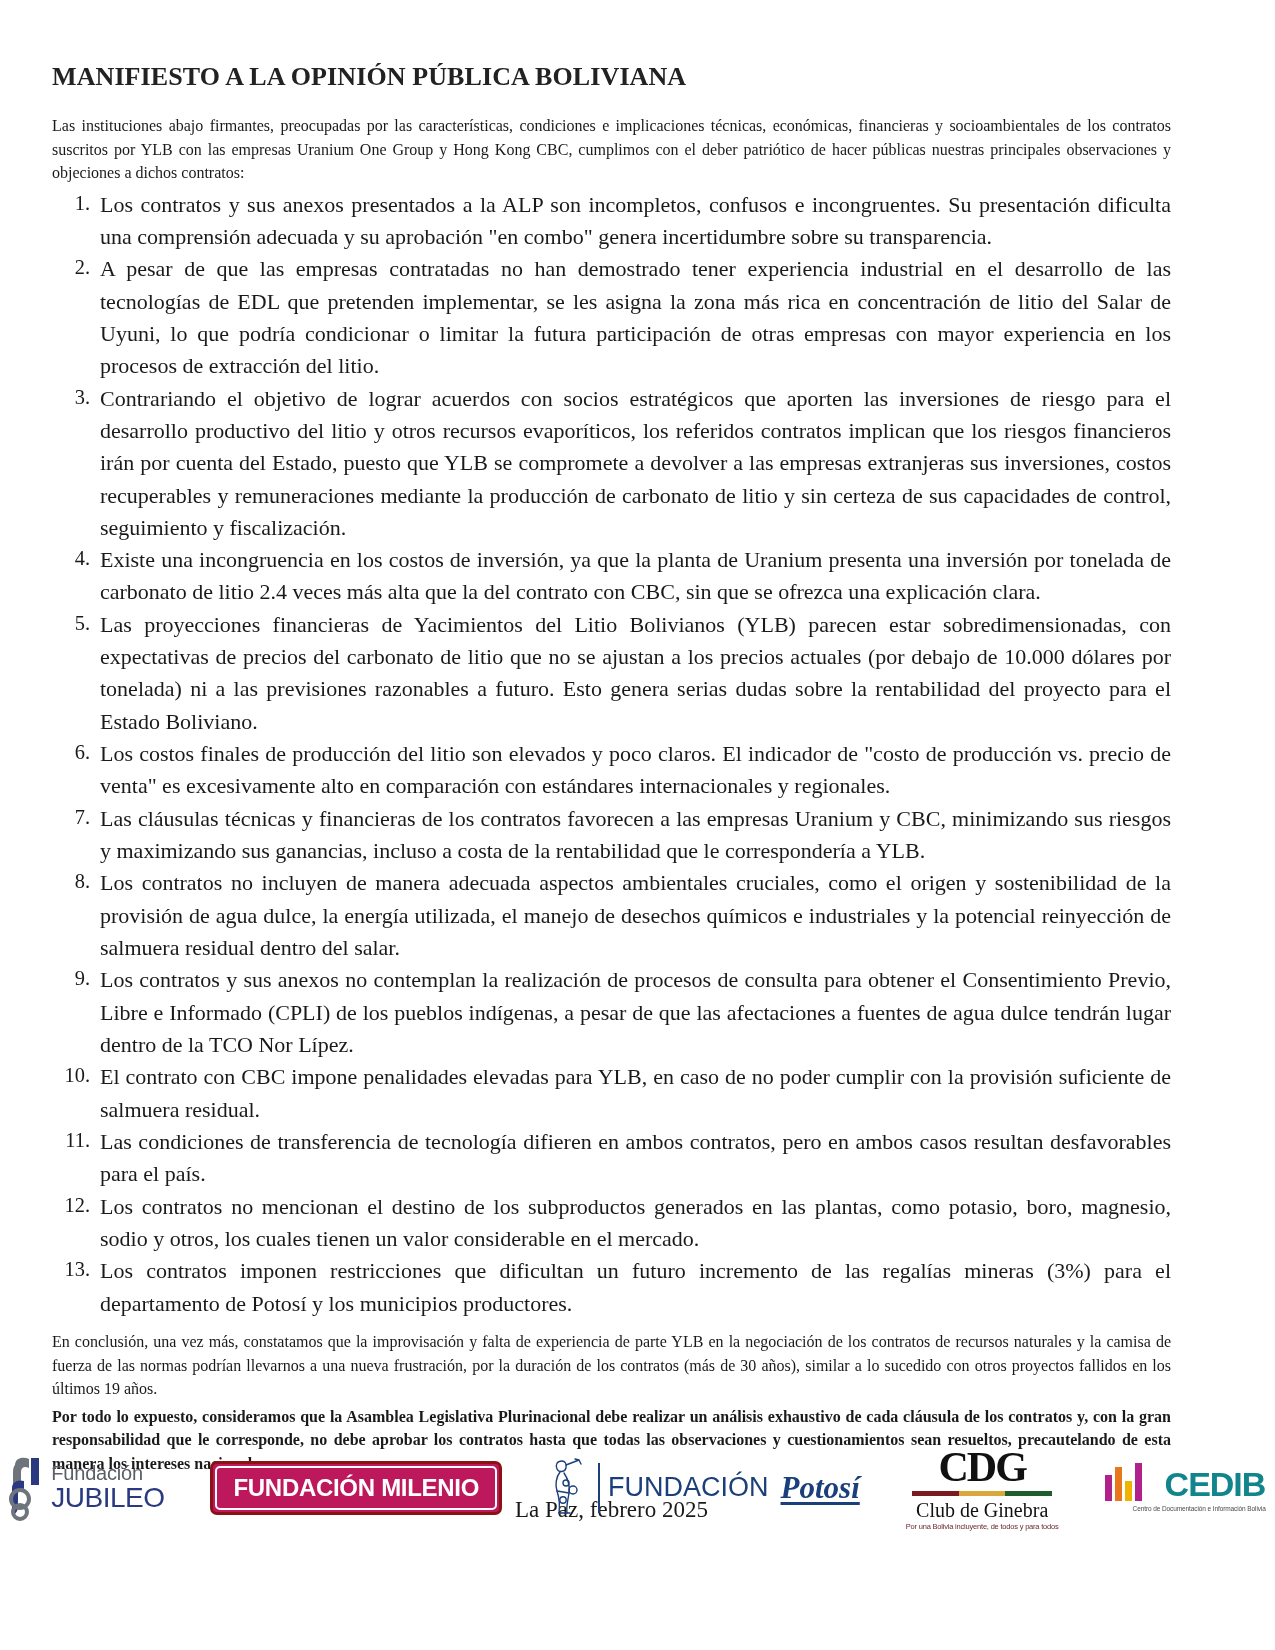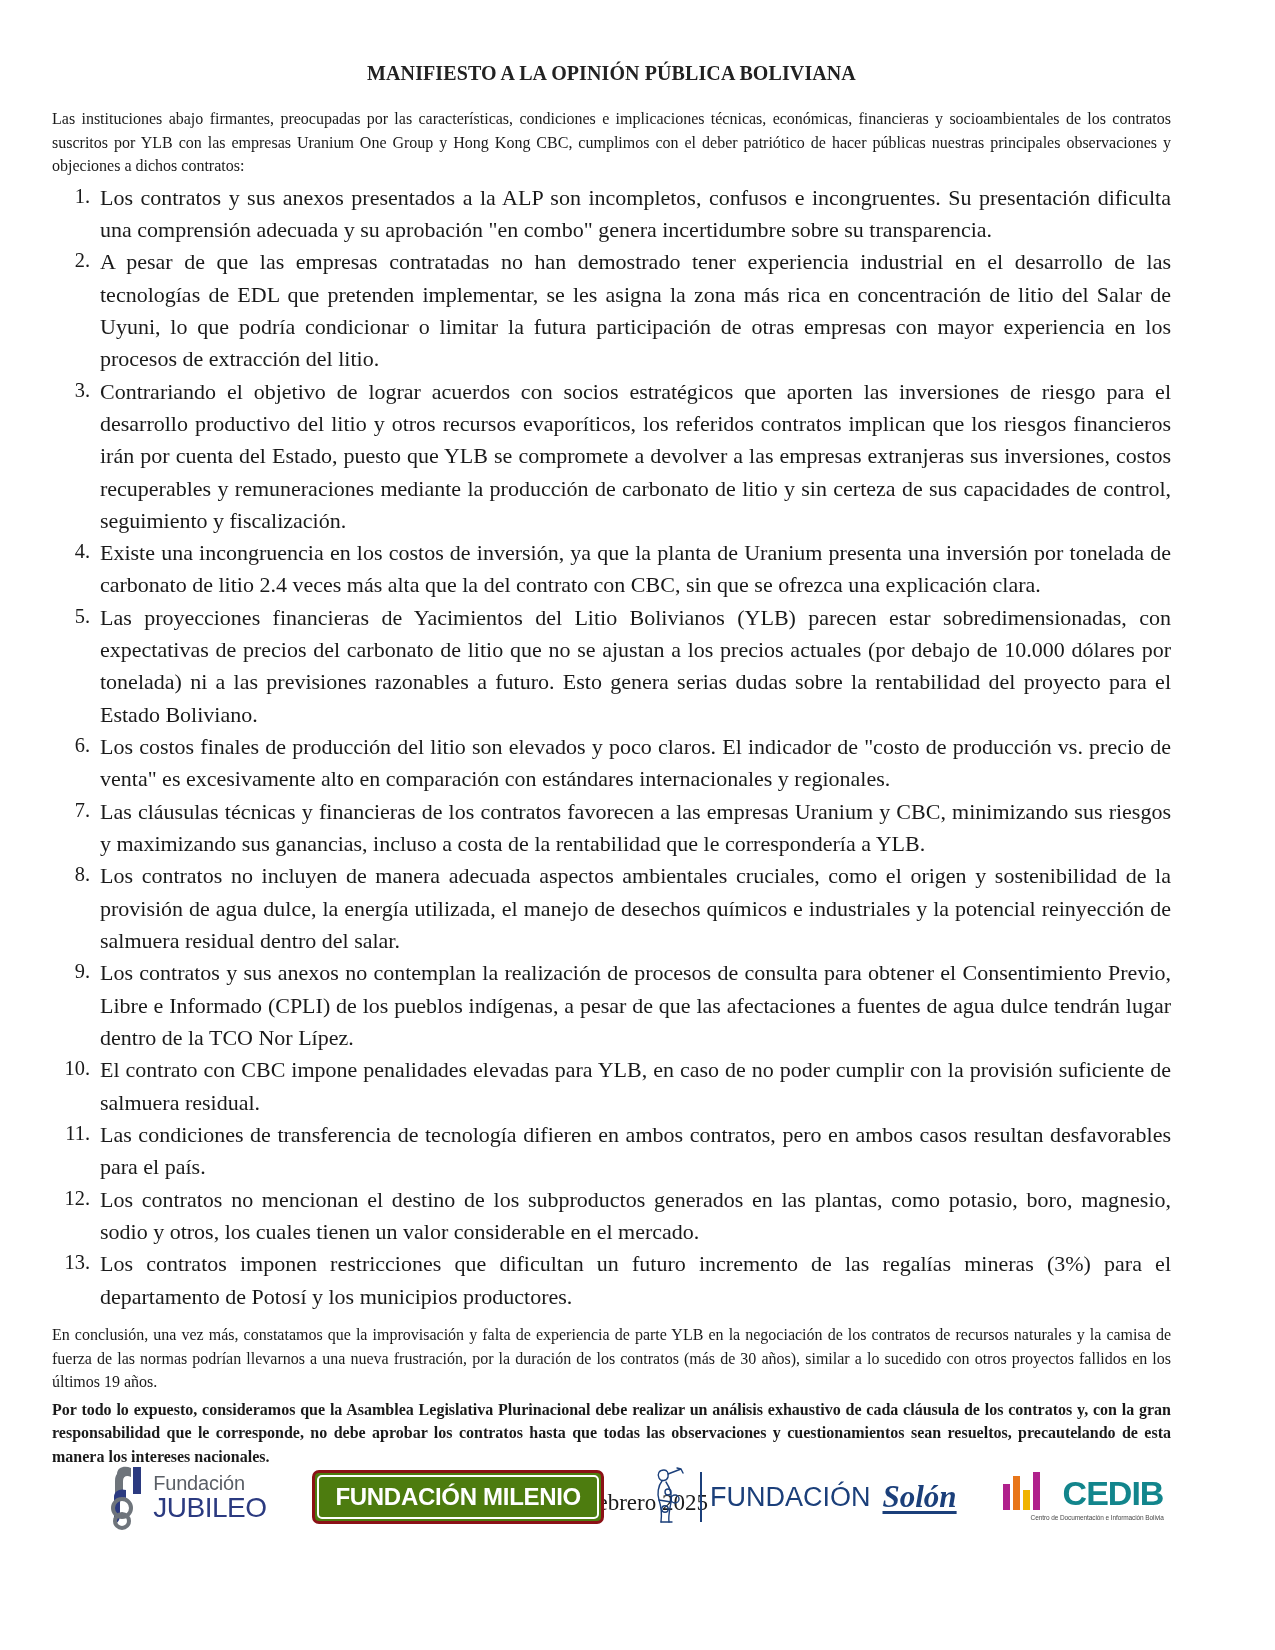--- a/index.html
+++ b/index.html
@@ -15,23 +15,23 @@
     overflow: hidden;
   }
   .page {
     box-sizing: border-box;
     width: 1275px;
     height: 1650px;
     padding: 62px 104px 0 52px;
     position: relative;
   }
   .doc-title {
-    text-align: center;
-    font-weight: bold;
-    font-size: 20px;
+    text-align: left;
+    font-weight: bold;
+    font-size: 26px;
     letter-spacing: 0.1px;
     margin: 0 0 22px 0;
     color: #222;
   }
   p.body-para {
     margin: 0 0 4px 0;
     font-size: 16px;
     line-height: 1.47;
     text-align: justify;
     text-justify: inter-word;
@@ -125,21 +125,21 @@
   .jubileo-text .t2 {
     font-family: "Liberation Sans", sans-serif;
     font-size: 28px;
     font-weight: normal;
     color: #2b3a80;
     letter-spacing: -0.5px;
     margin-top: 1px;
   }
   
   .milenio {
-    background: #4d7c0f;
+    background: #be185d;
     border: 3px solid #8b1116;
     border-radius: 7px;
     padding: 2px;
   }
   .milenio-inner {
     border: 2px solid #ffffff;
     border-radius: 5px;
     padding: 6px 16px;
   }
   .milenio-inner span {
@@ -314,23 +314,29 @@
             <path d="M9 36 L21 38"></path>
             <circle cx="18" cy="28" r="3"></circle>
             <circle cx="25" cy="35" r="4"></circle>
             <circle cx="15" cy="45" r="3.2"></circle>
             <path d="M11 58 L22 58"></path>
           </g>
         </svg>
       </span>
       <span class="solon-bar"></span>
       <span class="solon-word">FUNDACIÓN</span>
-      <span class="solon-script">Solón</span>
-    </div>
-
+      <span class="solon-script">Potosí</span>
+    </div>
+
+    <div class="logo cdg">
+      <span class="cdg-letters">CDG</span>
+      <span class="cdg-rule"></span>
+      <span class="cdg-name">Club de Ginebra</span>
+      <span class="cdg-tag">Por una Bolivia incluyente, de todos y para todos</span>
+    </div>
 
     <div class="logo cedib">
       <span class="cedib-top">
         <span class="cedib-bars">
           <i style="height:26px;background:#b0218c"></i>
           <i style="height:34px;background:#e8761a"></i>
           <i style="height:20px;background:#f0b400"></i>
           <i style="height:38px;background:#b0218c"></i>
         </span>
         <span class="cedib-word">CEDIB</span>

